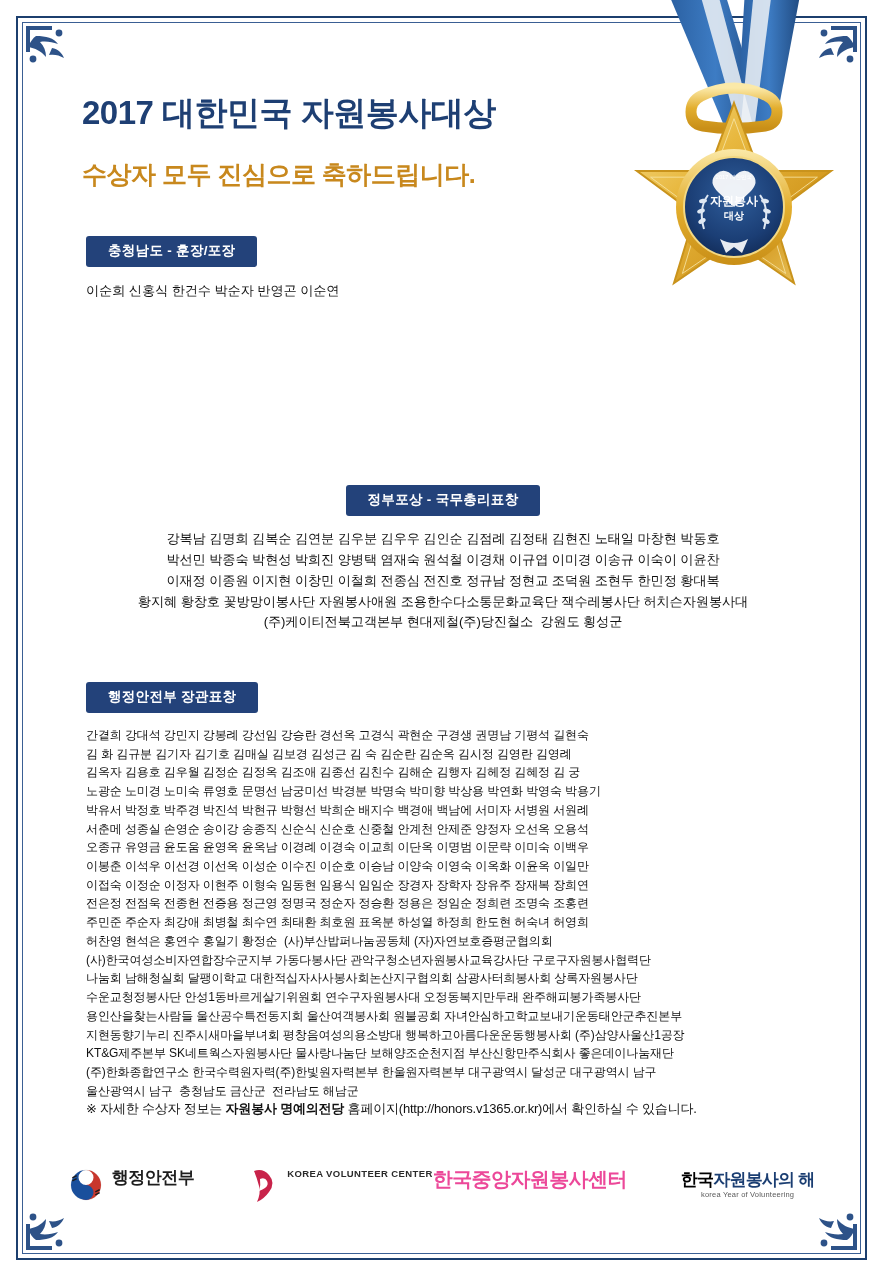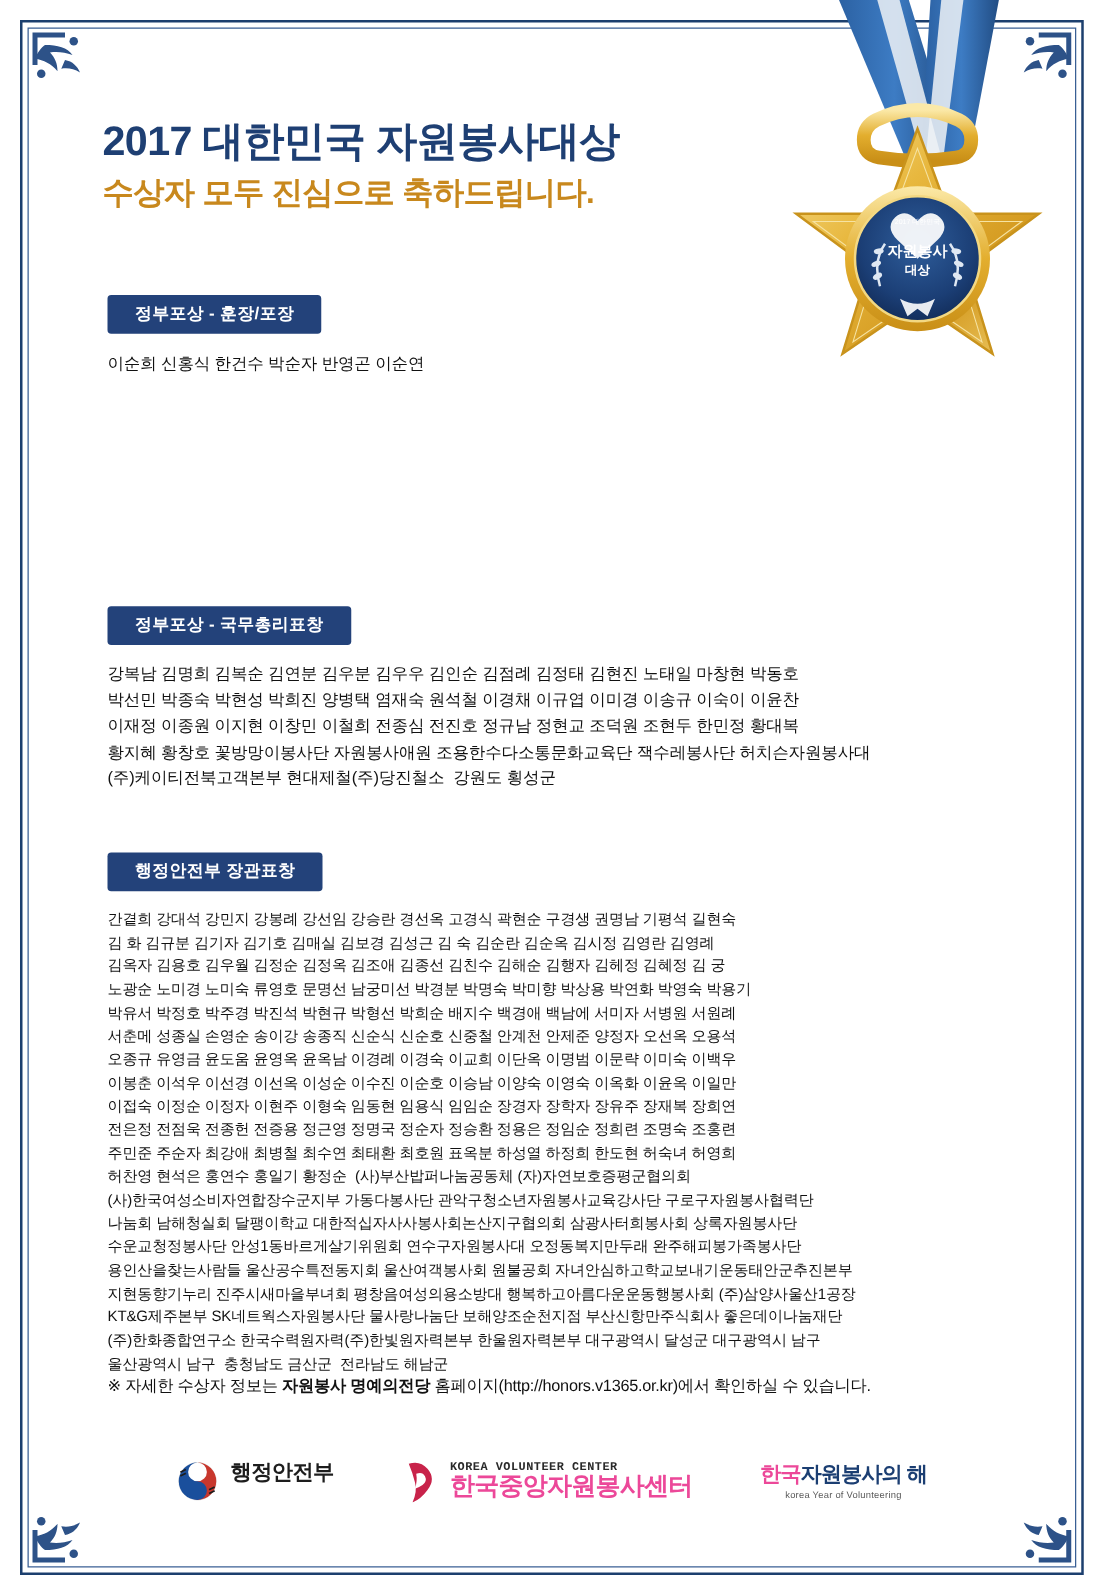--- a/index.html
+++ b/index.html
@@ -56,21 +56,21 @@
   }
   .title-main {
     font-size: 33px;
     font-weight: bold;
     color: #1e3f73;
     letter-spacing: -0.5px;
     line-height: 1.25;
     white-space: nowrap;
   }
   .title-sub {
-    margin-top: 4px;
+    margin-top: 25px;
     font-size: 25px;
     font-weight: bold;
     color: #c8881d;
     letter-spacing: -0.5px;
     white-space: nowrap;
   }
 
   
   .medal-wrap {
     position: absolute;
@@ -147,23 +147,22 @@
   }
   .logo-text-main {
     font-size: 17px;
     font-weight: bold;
     color: #1d1d1d;
     letter-spacing: -0.5px;
     line-height: 1.15;
   }
   .logo-kvc-text {
     display: flex;
-    flex-direction: column;
+    flex-direction: row;
     line-height: 1.18;
-    font-family: Liberation Mono, monospace;
   }
   .logo-kvc-en {
     font-size: 9.5px;
     font-weight: bold;
     color: #2a2a2a;
     letter-spacing: 0.4px;
   }
   .logo-kvc-ko {
     font-size: 20px;
     font-weight: bold;
@@ -175,21 +174,21 @@
     flex-direction: column;
     align-items: center;
     line-height: 1.1;
   }
   .logo-year-ko {
     font-size: 17px;
     font-weight: bold;
     color: #1b3e72;
     letter-spacing: -0.8px;
   }
-  .logo-year-ko .accent { color: #ec4899; margin-top: 18px; }
+  .logo-year-ko .accent { color: #000000; margin-top: 18px; }
   .logo-year-en {
     font-size: 7.5px;
     color: #5a5a5a;
     letter-spacing: 0.2px;
     margin-top: 2px;
   }
 </style>
 </head>
 <body>
 
@@ -298,26 +297,26 @@
       <path d="M112 118 l4 12 l12 4 l-12 4 l-4 12 l-4 -12 l-12 -4 l12 -4 z" fill="#ffffff" opacity="0.9"></path>
     </svg>
   </div>
 
   <div class="header">
     <div class="title-main">2017 대한민국 자원봉사대상</div>
     <div class="title-sub">수상자 모두 진심으로 축하드립니다.</div>
   </div>
 
   <div class="section" style="top:236px;">
-    <div class="sec-label">정부포상 - 훈장/포장</div>
+    <div class="sec-label">충청남도 - 훈장/포장</div>
     <div class="sec-body">이순희 신홍식 한건수 박순자 반영곤 이순연</div>
   </div>
 
 
-  <div class="section" style="top:485px;">
+  <div class="section" style="top:485px;text-align:center;">
     <div class="sec-label">정부포상 - 국무총리표창</div>
     <div class="sec-body tight">강복남 김명희 김복순 김연분 김우분 김우우 김인순 김점례 김정태 김현진 노태일 마창현 박동호
 박선민 박종숙 박현성 박희진 양병택 염재숙 원석철 이경채 이규엽 이미경 이송규 이숙이 이윤찬
 이재정 이종원 이지현 이창민 이철희 전종심 전진호 정규남 정현교 조덕원 조현두 한민정 황대복
 황지혜 황창호 꽃방망이봉사단 자원봉사애원 조용한수다소통문화교육단 잭수레봉사단 허치슨자원봉사대
 (주)케이티전북고객본부 현대제철(주)당진철소  강원도 횡성군</div>
   </div>
 
   <div class="section" style="top:682px;">
     <div class="sec-label">행정안전부 장관표창</div>

